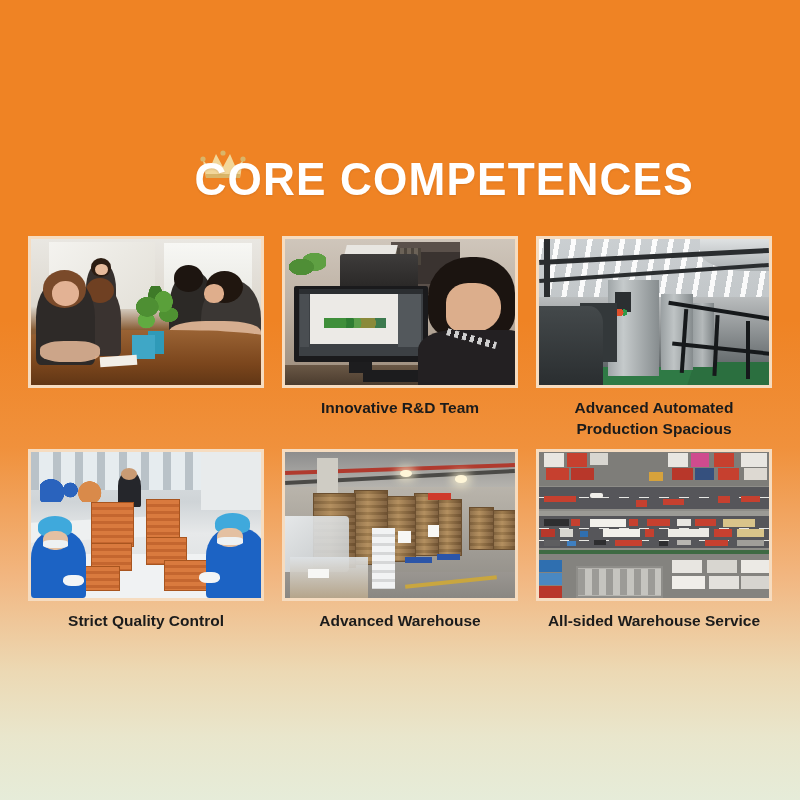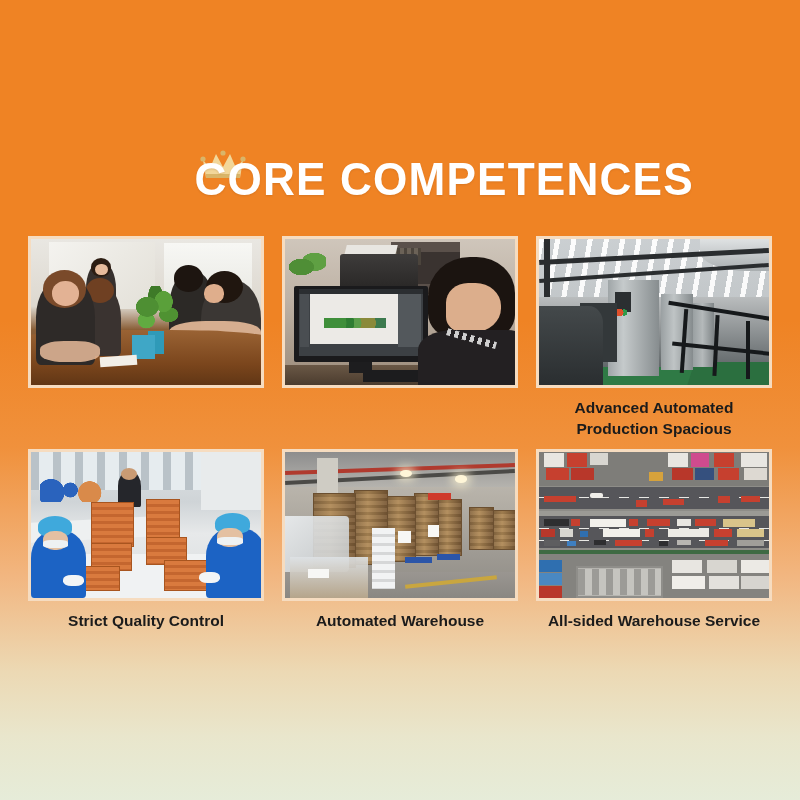--- a/index.html
+++ b/index.html
@@ -347,20 +347,21 @@
             <span class="scanleft"></span>
           <span class="logos"></span>
           <span class="stand"></span>
             <span class="kbd"></span>
           <span class="manhead"></span>
             <span class="manface"></span>
           <span class="manbody"></span>
             <span class="stripe"></span>
         </div>
       </div>
+      <div class="caption one-line">Innovative R&amp;D Team</div>
     </div>
 
     <div class="cell">
       <div class="photo">
         <div class="photo-inner p3">
           <span class="ceil"></span>
             <span class="duct"></span>
           <span class="beam b1"></span>
             <span class="beam b2"></span>
             <span class="beam b3"></span>
@@ -437,21 +438,21 @@
           <span class="pallet5 pa1"></span>
             <span class="pallet5 pa2"></span>
           <span class="white"></span>
           <span class="wrap"></span>
             <span class="wrap2"></span>
           <span class="label lb1"></span>
             <span class="label lb2"></span>
             <span class="label lb3"></span>
         </div>
       </div>
-      <div class="caption one-line">Automated Warehouse</div>
+      <div class="caption one-line">Advanced Warehouse</div>
     </div>
 
     <div class="cell row2">
       <div class="photo">
         <div class="photo-inner p6">
           <span class="ground"></span>
           <span class="yard"></span>
             <span class="yard2"></span>
           <span class="road rd1"></span>
             <span class="road rd2"></span>

